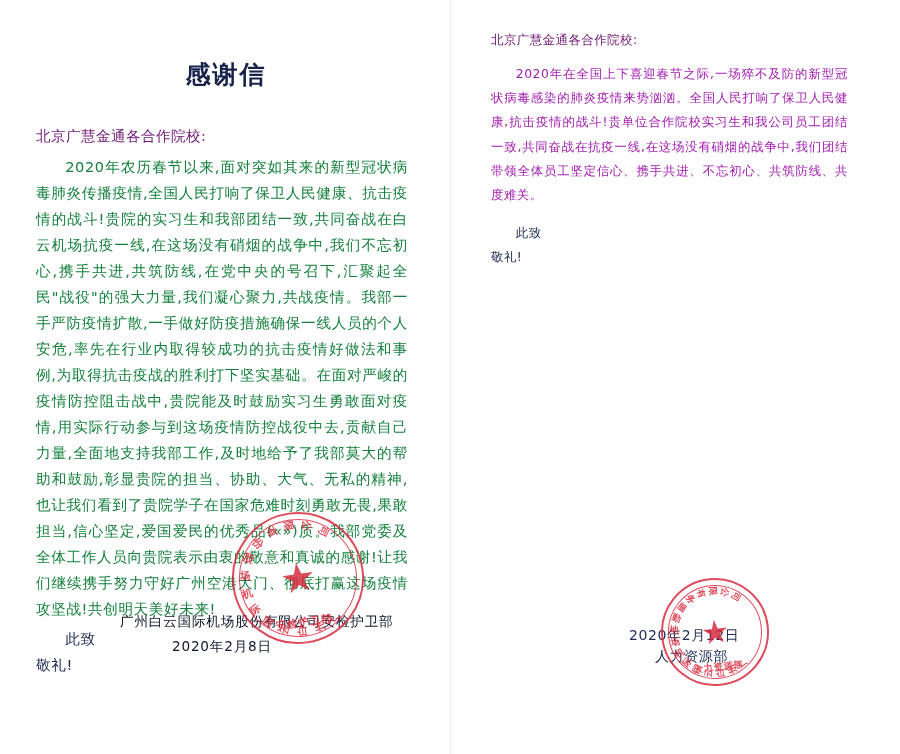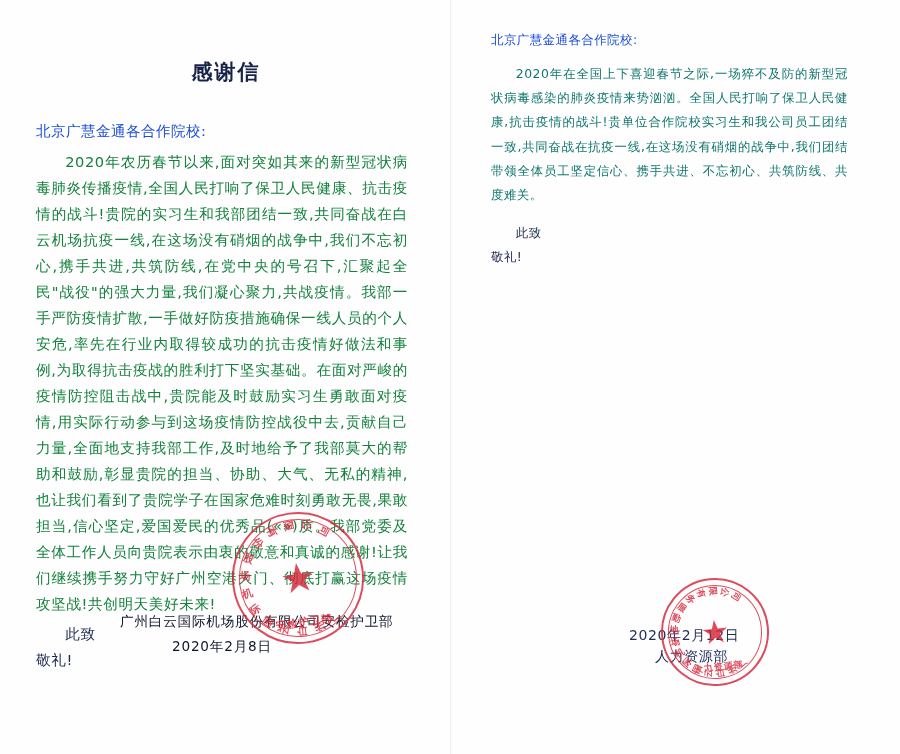--- a/index.html
+++ b/index.html
@@ -38,32 +38,32 @@
     height: 754px;
     padding: 30px 52px 0 40px;
     border-left: 1px solid #f0f0f0;
   }
   .title {
     text-align: center;
     font-weight: bold;
     color: #17224a;
   }
   .title-left {
-    font-size: 21px;
+    font-size: 25px;
     letter-spacing: 2px;
     margin: 18px 0 34px 8px;
   }
   .title-right {
     font-size: 15px;
     letter-spacing: 5px;
     margin: 8px 0 30px 20px;
     font-weight: bold;
   }
   .salutation {
-    color: #1d4ed8;
+    color: #701a75;
   }
   .salutation-left {
     font-size: 14.5px;
     line-height: 1.6;
     letter-spacing: 0.5px;
     margin-bottom: 6px;
   }
   .salutation-right {
     font-size: 12.5px;
     line-height: 1.6;
@@ -79,21 +79,21 @@
     text-align: justify;
     color: #15803d;
   }
   .body-right p {
     margin: 0 0 13px 0;
     font-size: 12.4px;
     line-height: 1.95;
     letter-spacing: 0.5px;
     text-indent: 2em;
     text-align: justify;
-    color: #0f766e;
+    color: #a21caf;
   }
   .closing-left {
     margin-top: 4px;
     font-size: 14.6px;
     line-height: 1.8;
     letter-spacing: 0.6px;
   }
   .closing-left .indent {
     display: block;
     text-indent: 2em;

